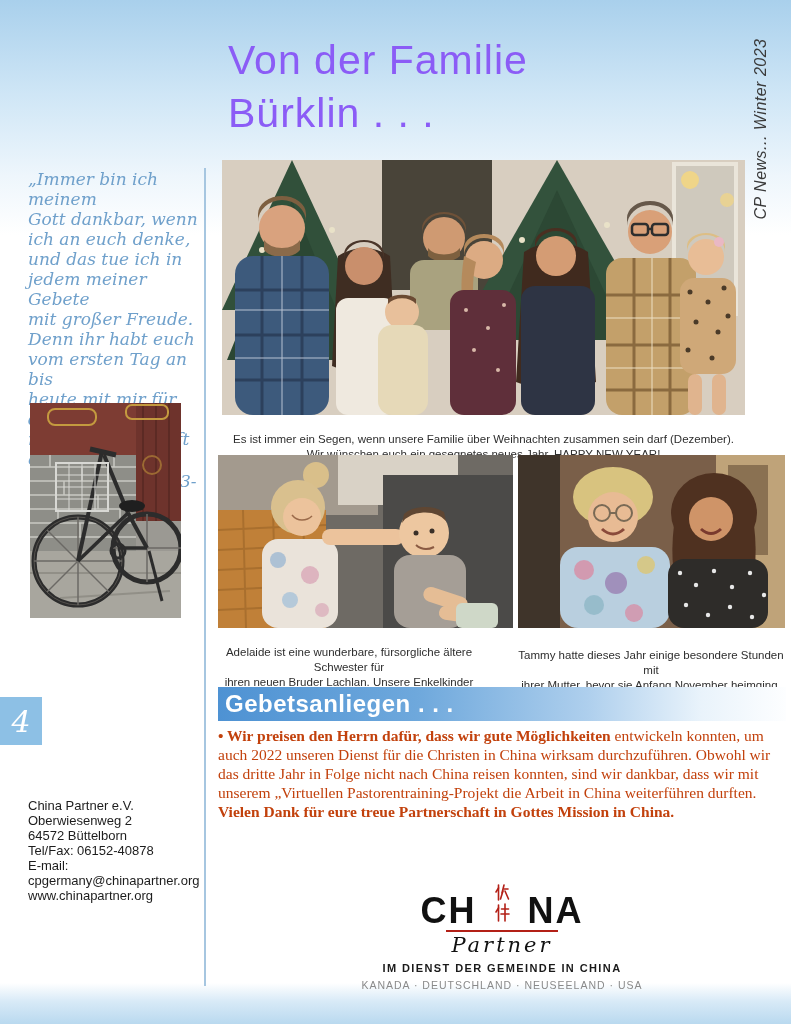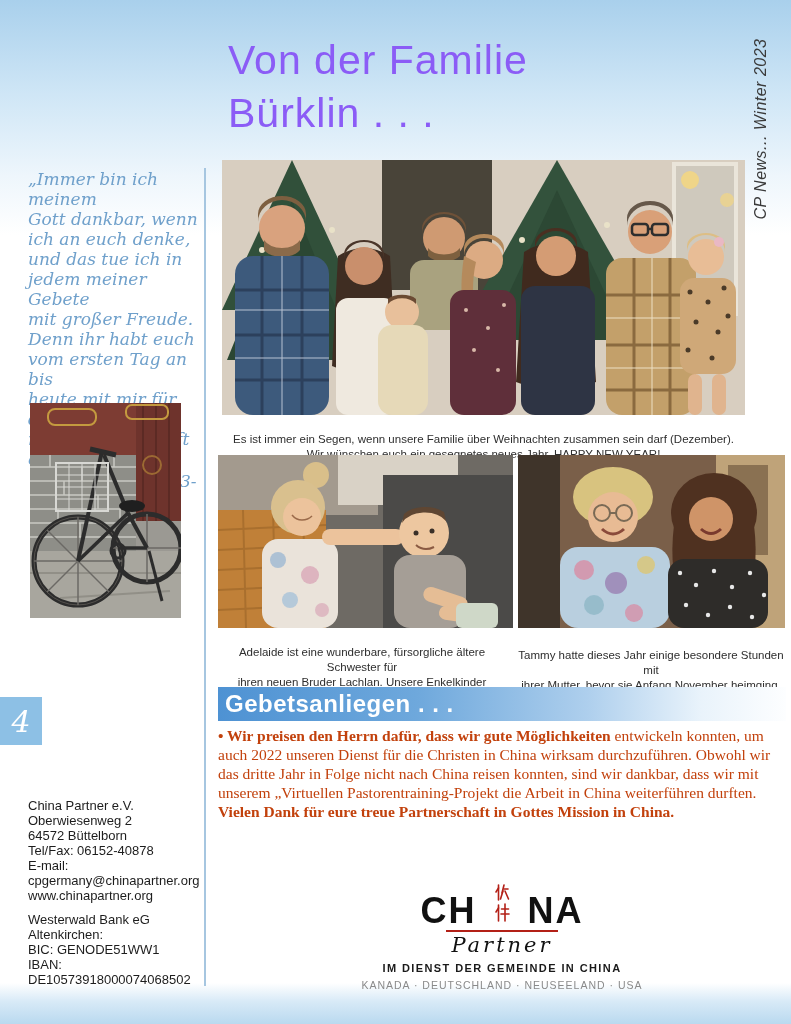--- a/index.html
+++ b/index.html
@@ -149,27 +149,20 @@
   <div class="contact">
     <div>China Partner e.V.</div>
     <div>Oberwiesenweg 2</div>
     <div>64572 Büttelborn</div>
     <div>Tel/Fax: 06152-40878</div>
     <div>E-mail:</div>
     <div>cpgermany@chinapartner.org</div>
     <div>www.chinapartner.org</div>
   </div>
 
-  <div class="bank">
-    <div>Westerwald Bank eG</div>
-    <div>Altenkirchen:</div>
-    <div>BIC: GENODE51WW1</div>
-    <div>IBAN:</div>
-    <div>DE10573918000074068502</div>
-  </div>
 
   <div class="photo" style="left:222px;top:160px;width:523px;height:255px;">
     <svg width="523" height="255" viewBox="0 0 523 255">
       <rect width="523" height="255" fill="#d8cec0"></rect>
       <rect x="160" y="0" width="110" height="130" fill="#494439"></rect>
       <rect x="452" y="4" width="62" height="150" fill="#cfc9bd" stroke="#eae5da" stroke-width="4"></rect>
       <circle cx="468" cy="20" r="9" fill="#f2d683" opacity="0.9"></circle>
       <circle cx="505" cy="40" r="7" fill="#f2d683" opacity="0.7"></circle>
       <g>
         <polygon points="70,0 0,150 140,150" fill="#31503a"></polygon>
@@ -316,21 +309,21 @@
       <circle cx="198" cy="78" r="2.5" fill="#3a3028"></circle>
         <circle cx="214" cy="76" r="2.5" fill="#3a3028"></circle>
       <path d="M198,90 q8,7 18,2" stroke="#8a5a42" stroke-width="2" fill="none"></path>
       <rect x="176" y="100" width="72" height="73" rx="16" fill="#a59e96"></rect>
       <rect x="208" y="130" width="46" height="15" rx="7.5" fill="#e5bd95" transform="rotate(18 208 130)"></rect>
       <rect x="222" y="150" width="44" height="14" rx="7" fill="#e5bd95" transform="rotate(8 222 150)"></rect>
       <rect x="238" y="148" width="42" height="25" rx="6" fill="#cfd8c8"></rect>
     </svg>
   </div>
 
-  <div class="cap" style="left:211px;top:633px;width:302px;">
+  <div class="cap" style="left:198px;top:633px;width:302px;">
     <div>Adelaide ist eine wunderbare, fürsorgliche ältere Schwester für</div>
     <div>ihren neuen Bruder Lachlan. Unsere Enkelkinder</div>
     <div>bereiten uns viel Freude. (Mai)</div>
   </div>
 
   <div class="photo" style="left:518px;top:455px;width:267px;height:173px;">
     <svg width="267" height="173" viewBox="0 0 267 173">
       <rect width="267" height="173" fill="#7a5f49"></rect>
       <rect x="0" y="0" width="42" height="173" fill="#3f342a"></rect>
       <rect x="198" y="0" width="69" height="173" fill="#bfa379"></rect>

